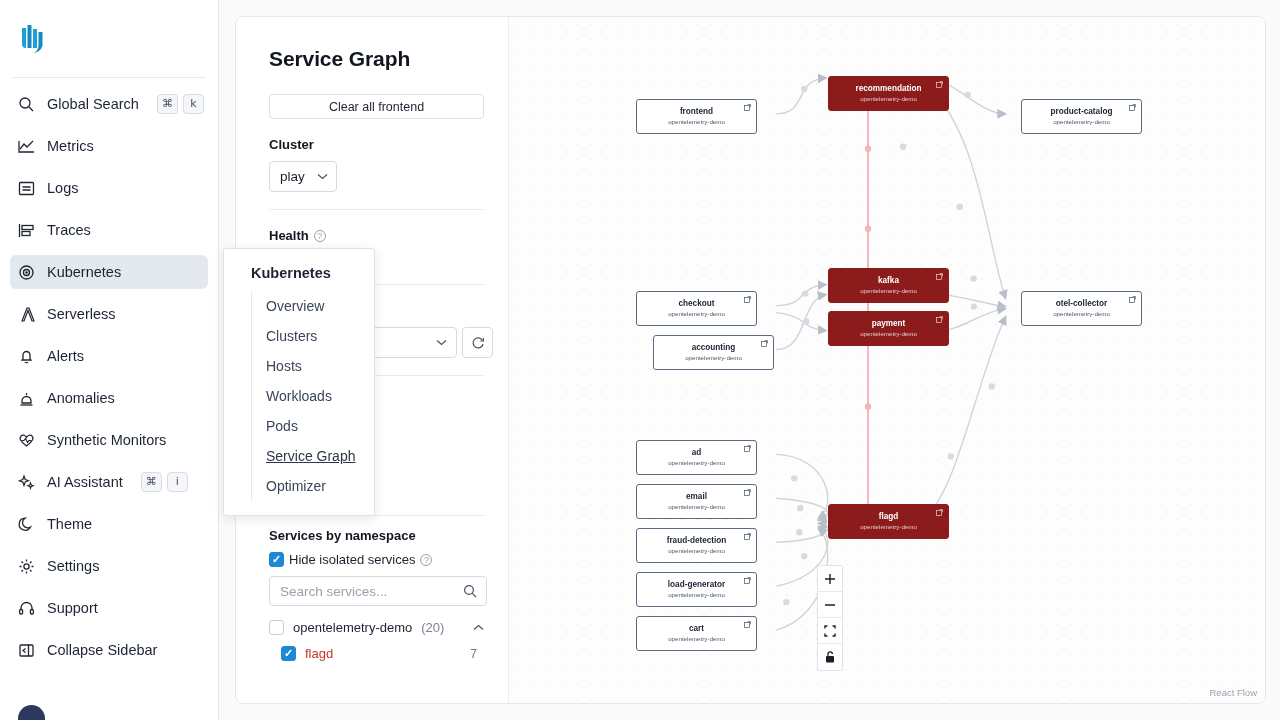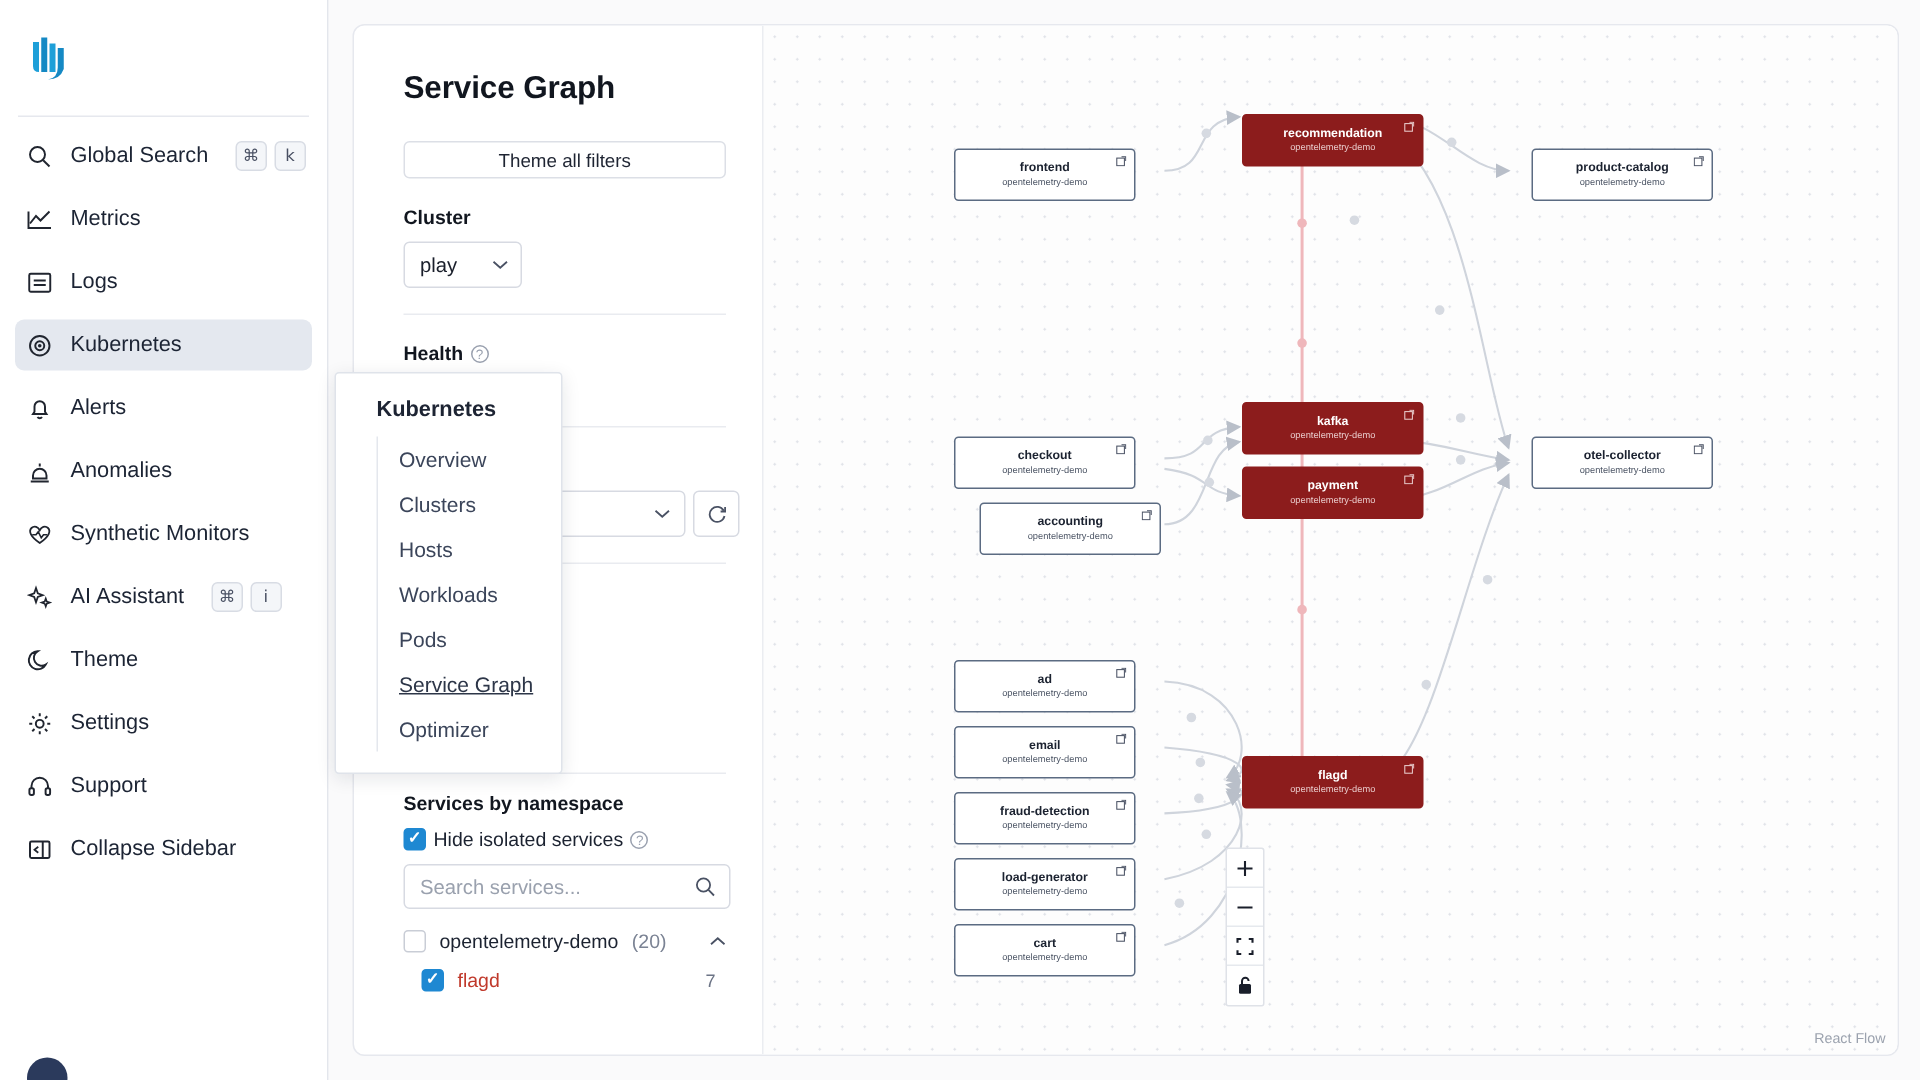--- a/index.html
+++ b/index.html
@@ -62,21 +62,21 @@
   .page-title { font-size: 21px; font-weight: 700; color: #11161f; letter-spacing: -0.1px; }
   .clear-btn {
     display: block; width: 100%; height: 25px; margin-top: 23px;
     background: #fff; border: 1px solid #dcdfe6; border-radius: 4px;
     font-size: 12.5px; color: #1e2432; cursor: pointer;
     font-family: "Liberation Sans", sans-serif;
   }
   .f-label { font-size: 13px; font-weight: 700; color: #11161f; margin-top: 18px; display: flex; align-items: center; gap: 5px; }
   .help-ico { width: 12px; height: 12px; border-radius: 50%; border: 1px solid #9aa1af; color: #9aa1af; font-size: 9px; line-height: 10px; text-align: center; font-weight: 400; }
   .select {
-    margin-top: 9px; height: 31px; width: 79px;
+    margin-top: 9px; height: 31px; width: 68px;
     border: 1px solid #d7dae2; border-radius: 4px; background: #fff;
     display: flex; align-items: center; justify-content: space-between;
     padding: 0 8px 0 10px; font-size: 13.5px; color: #1a1f2b; cursor: pointer;
   }
   .chev { width: 11px; height: 7px; }
   .hr { height: 1px; background: #e9ebf0; margin: 17px 0 0 0; }
   .chk {
     width: 15px; height: 15px; border-radius: 3px; flex: 0 0 15px;
     border: 1.5px solid #c9cdd6; background: #fff;
     display: flex; align-items: center; justify-content: center;
@@ -201,29 +201,47 @@
         </div>
         <div class="nav-item">
           <span class="nav-ico">
             <svg width="17" height="17" viewBox="0 0 17 17">
               <rect x="1.5" y="2.5" width="14" height="12" rx="1" fill="none" stroke="currentColor" stroke-width="1.3"></rect>
               <path d="M4.5 7 L12.5 7 M4.5 10 L12.5 10" stroke="currentColor" stroke-width="1.3"></path>
             </svg>
           </span>
           <span class="nav-label">Logs</span>
         </div>
+        <div class="nav-item">
+          <span class="nav-ico">
+            <svg width="17" height="17" viewBox="0 0 17 17">
+              <path d="M1.5 2 L1.5 15" stroke="currentColor" stroke-width="1.3"></path>
+              <rect x="4" y="3.5" width="11" height="4" fill="none" stroke="currentColor" stroke-width="1.3"></rect>
+              <rect x="4" y="9.5" width="8" height="4" fill="none" stroke="currentColor" stroke-width="1.3"></rect>
+            </svg>
+          </span>
+          <span class="nav-label">Traces</span>
+        </div>
         <div class="nav-item active">
           <span class="nav-ico">
             <svg width="17" height="17" viewBox="0 0 17 17">
               <circle cx="8.5" cy="8.5" r="6.5" fill="none" stroke="currentColor" stroke-width="1.3"></circle>
               <circle cx="8.5" cy="8.5" r="3" fill="none" stroke="currentColor" stroke-width="1.3"></circle>
               <circle cx="8.5" cy="8.5" r="1.2" fill="currentColor"></circle>
             </svg>
           </span>
           <span class="nav-label">Kubernetes</span>
+        </div>
+        <div class="nav-item">
+          <span class="nav-ico">
+            <svg width="17" height="17" viewBox="0 0 17 17">
+              <path d="M4 15 L9 2 L11 2 L16 15 L14 15 L10 4.5 L6 15 Z" fill="none" stroke="currentColor" stroke-width="1.2"></path>
+            </svg>
+          </span>
+          <span class="nav-label">Serverless</span>
         </div>
         <div class="nav-item">
           <span class="nav-ico">
             <svg width="17" height="17" viewBox="0 0 17 17">
               <path d="M4 12 L13 12 L12 10.5 L12 7 A3.5 3.5 0 0 0 5 7 L5 10.5 Z" fill="none" stroke="currentColor" stroke-width="1.3"></path>
               <path d="M7 14 A1.8 1.8 0 0 0 10 14" fill="none" stroke="currentColor" stroke-width="1.3"></path>
             </svg>
           </span>
           <span class="nav-label">Alerts</span>
         </div>
@@ -300,21 +318,21 @@
     <div class="avatar-wrap">
       <div class="avatar"></div>
     </div>
   </div>
 
   <div class="main">
     <div class="card">
 
       <div class="filters">
         <div class="page-title">Service Graph</div>
-        <button class="clear-btn">Theme all filters</button>
+        <button class="clear-btn">Clear all frontend</button>
 
         <div class="f-label">
           <span>Cluster</span>
         </div>
         <div class="select">
           <span>play</span>
           <svg class="chev" viewBox="0 0 11 7">
             <path d="M1 1.5 L5.5 5.5 L10 1.5" fill="none" stroke="#4a5264" stroke-width="1.2"></path>
           </svg>
         </div>

